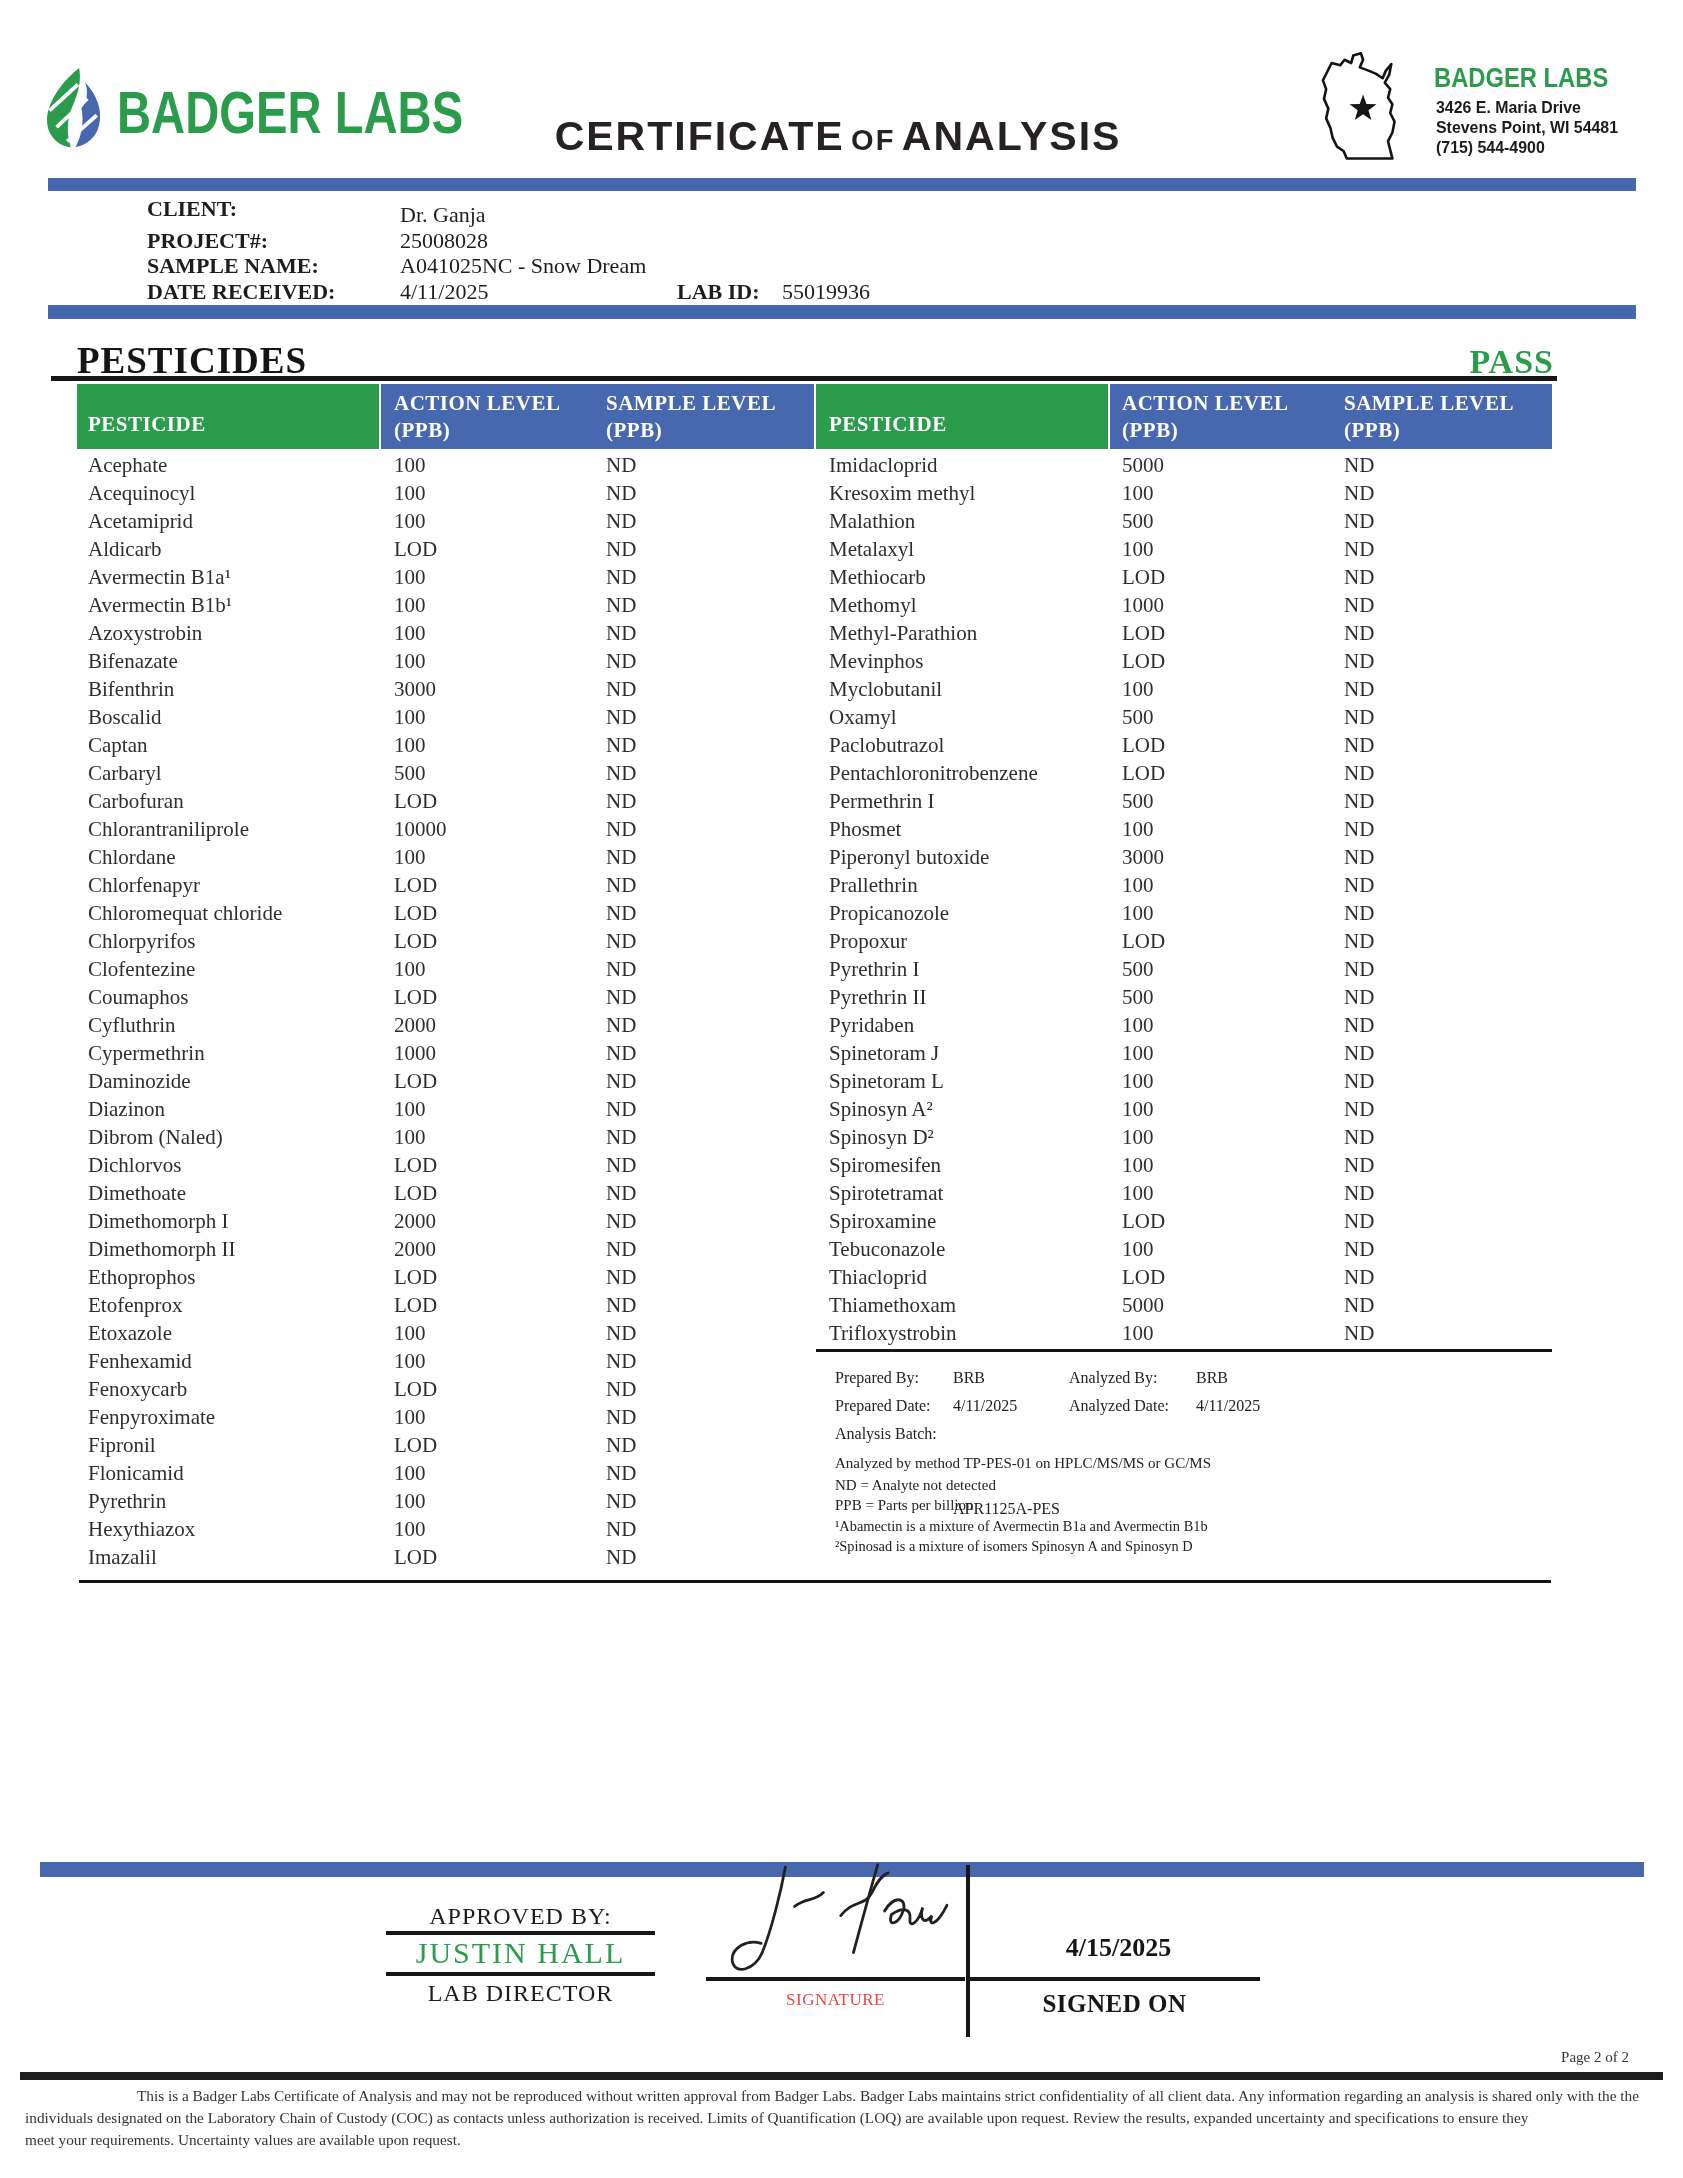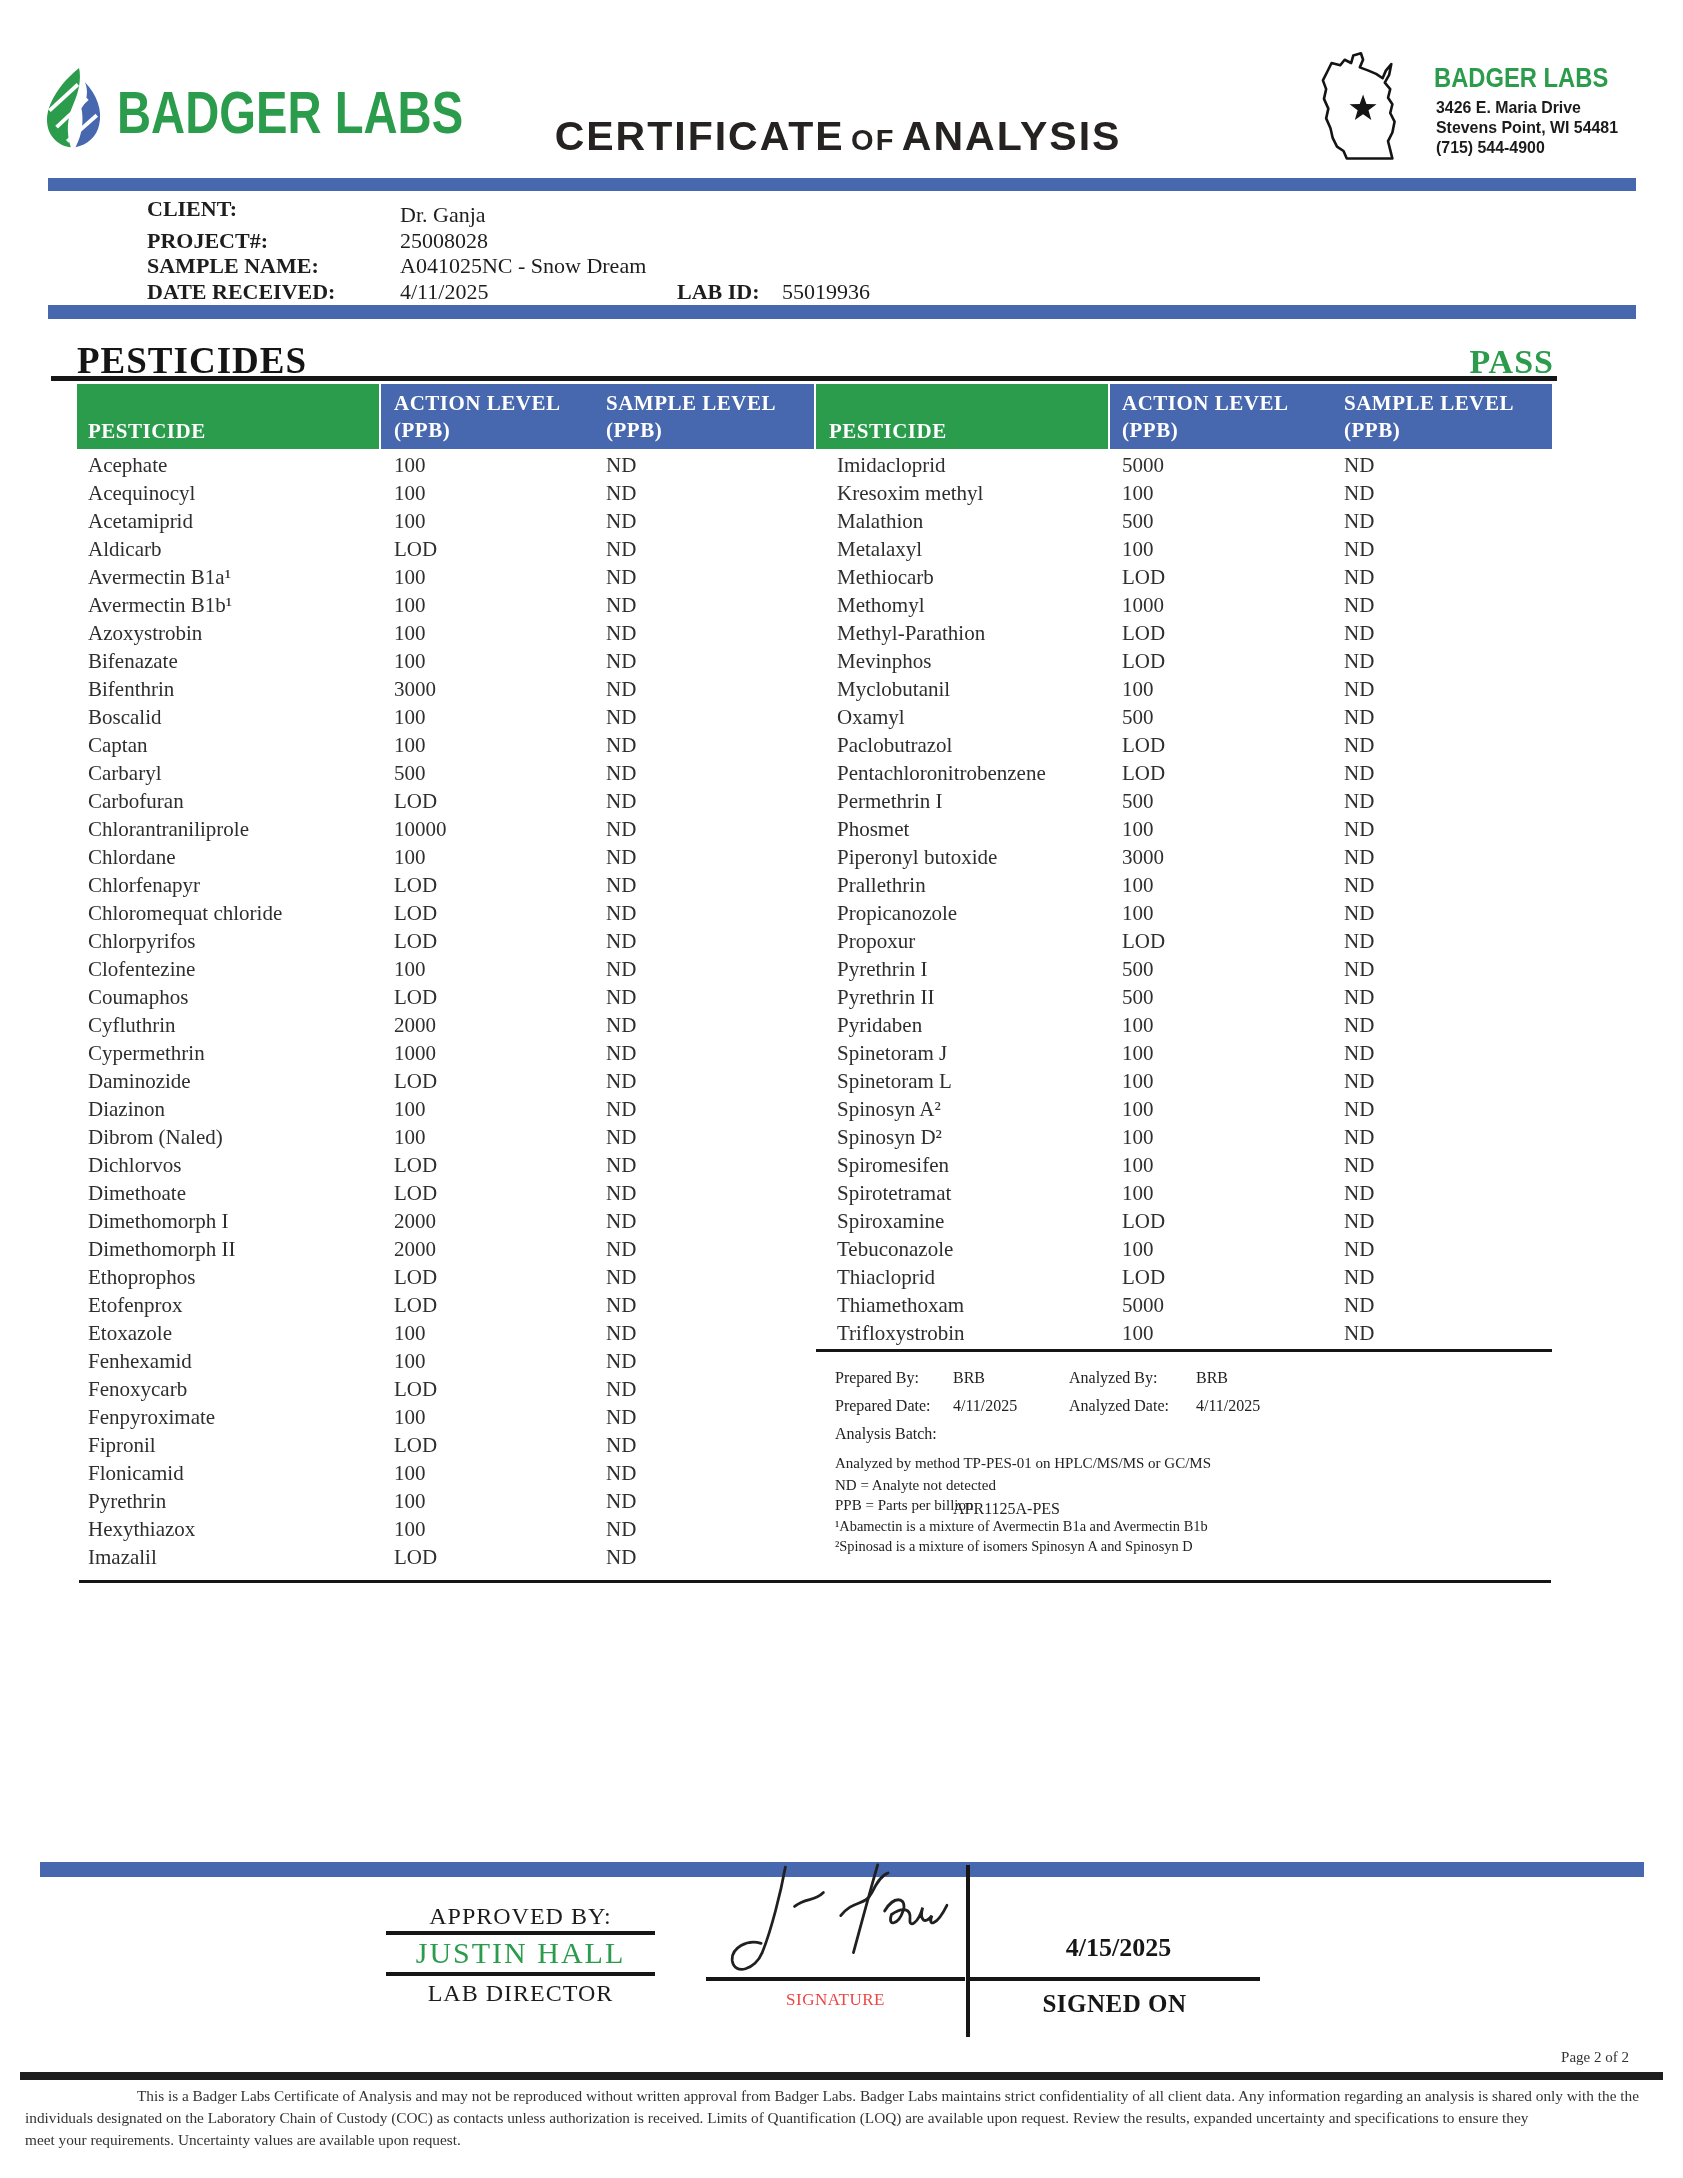--- a/index.html
+++ b/index.html
@@ -61,30 +61,30 @@
   .ptable{position:absolute;top:384px;}
   .t1{left:77px;width:739px;}
   .t2{left:816px;width:736px;}
   .thead{position:relative;height:65px;}
   .hgreen{position:absolute;left:0;top:0;bottom:0;background:var(--green);}
   .hblue{position:absolute;top:0;bottom:0;background:var(--blue);}
   .t1 .hgreen{width:302px;}
   .t1 .hblue{left:304px;width:433px;}
   .t2 .hgreen{width:292px;}
   .t2 .hblue{left:294px;width:442px;}
-  .hped{position:absolute;bottom:5px;font-size:21px;font-weight:bold;color:#fff;letter-spacing:0.5px;white-space:nowrap;}
+  .hped{position:absolute;bottom:12px;font-size:21px;font-weight:bold;color:#fff;letter-spacing:0.5px;white-space:nowrap;}
   .hcol{position:absolute;top:6px;font-size:21px;font-weight:bold;color:#fff;line-height:27px;letter-spacing:0.5px;white-space:nowrap;}
   .hcol span{display:block;}
   .t1 .hped{left:11px;} .t1 .h-act{left:317px;} .t1 .h-smp{left:529px;}
   .t2 .hped{left:13px;} .t2 .h-act{left:306px;} .t2 .h-smp{left:528px;}
   .tbody{position:relative;margin-top:2px;}
   .trow{position:relative;height:28px;}
   .trow span{position:absolute;top:50%;transform:translateY(-50%);font-size:21px;color:var(--rowink);white-space:nowrap;}
   .t1 .c-name{left:11px;} .t1 .c-act{left:317px;} .t1 .c-smp{left:529px;}
-  .t2 .c-name{left:21px;} .t2 .c-act{left:306px;} .t2 .c-smp{left:528px;}
+  .t2 .c-name{left:13px;} .t2 .c-act{left:306px;} .t2 .c-smp{left:528px;}
   .rule-t2{left:816px;top:1349px;width:736px;height:3px;background:#161616;}
   .rule-t1{left:79px;top:1580px;width:1472px;height:3px;background:#161616;}
 
   
   .meta{font-size:16px;color:#222;white-space:nowrap;}
   .meta-note{font-size:15px;color:#222;white-space:nowrap;}
   .m-l1{left:835px;} .m-v1{left:953px;} .m-l2{left:1069px;} .m-v2{left:1196px;}
 
   
   .ap-label{left:394px;top:1903px;width:253px;text-align:center;font-size:24px;letter-spacing:1px;color:#1c1c1c;white-space:nowrap;}

